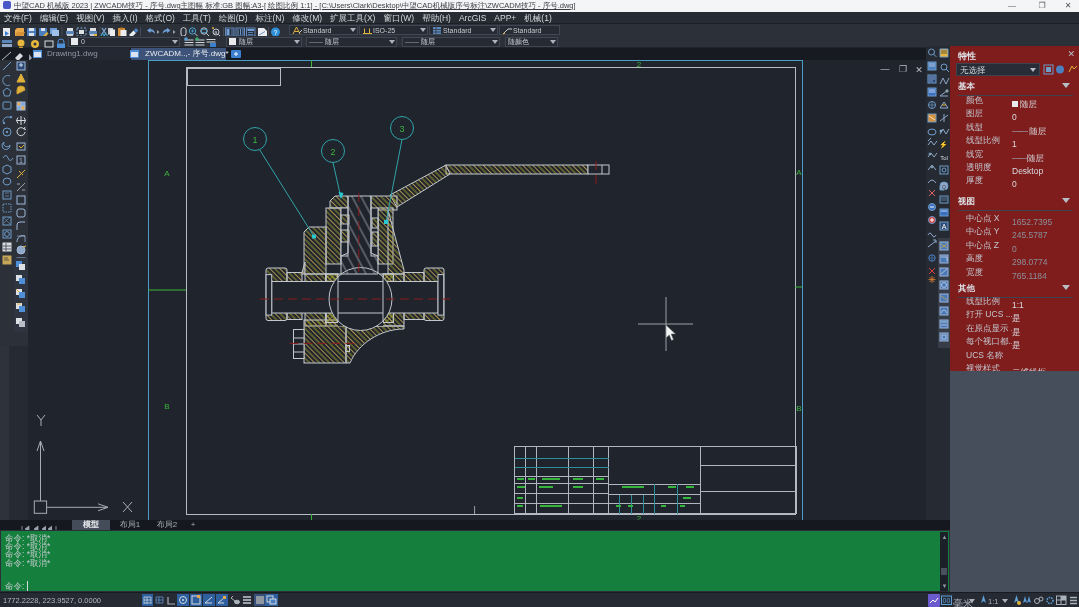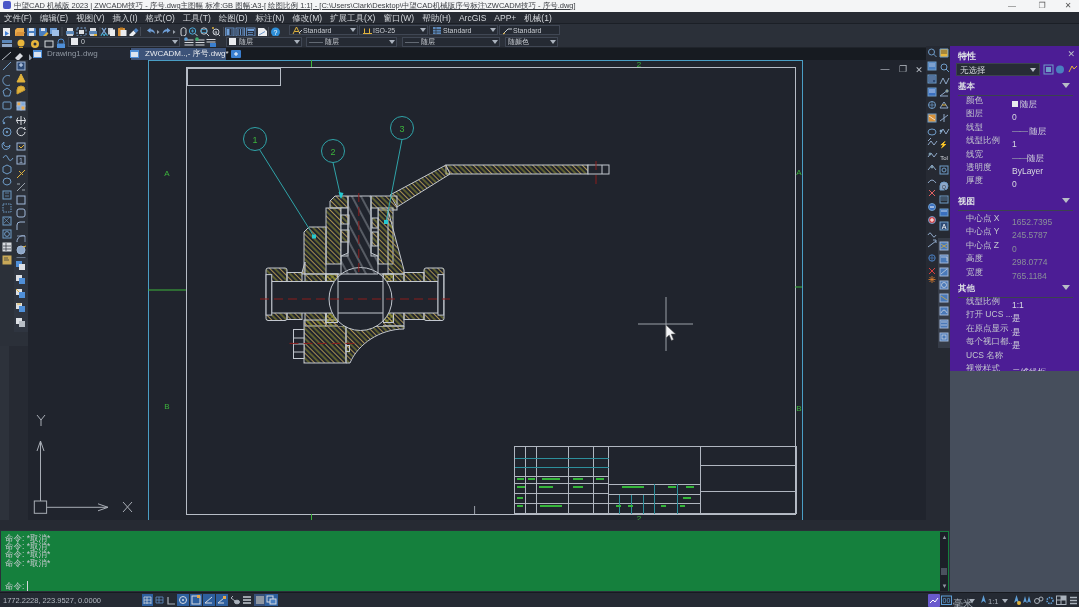--- a/index.html
+++ b/index.html
@@ -20,21 +20,21 @@
 .combo .arr{position:absolute;right:1px;top:2px;width:0;height:0;border-left:3px solid transparent;border-right:3px solid transparent;border-top:4px solid #aab2bd;}
 
 #tabbar{left:0;top:48px;width:926px;height:12px;background:#171b21;}
 .dtab{position:absolute;top:0;height:12px;font-size:8px;line-height:12px;color:#9aa2ac;padding-left:14px;white-space:nowrap;}
 
 #lefttools{left:0;top:60px;width:28px;height:286px;background:#2b3039;}
 
 #canvas{left:28px;top:60px;width:898px;height:460px;background:#20242d;}
 
 #rdock{left:926px;top:46px;width:153px;height:548px;background:#262a33;}
-#props{position:absolute;left:24px;top:0;width:129px;height:548px;background:#4c1d95;}
+#props{position:absolute;left:24px;top:0;width:129px;height:548px;background:#7f1d1d;}
 #propsempty{position:absolute;left:24px;top:325px;width:129px;height:223px;background:#464e5c;}
 
 #laytabs{left:0;top:520px;width:950px;height:10px;background:#15181e;}
 #cmdwin{left:0;top:530px;width:950px;height:62px;background:#15803d;border:1px solid #2a2f38;color:#c6cacf;font-size:8.5px;}
 #statusbar{left:0;top:592px;width:1079px;height:15px;background:#252a33;border-top:1px solid #171a20;}
 .psec{position:absolute;left:8px;width:115px;color:#dbdee3;font-size:8.5px;border-bottom:1px solid #3c434f;padding-bottom:2px;font-weight:bold}
 .sarr{position:absolute;right:3px;top:2px;width:0;height:0;border-left:4px solid transparent;border-right:4px solid transparent;border-top:5px solid #b8bec6}
 .prow{position:absolute;left:16px;width:118px;font-size:8.5px;color:#c2c6cd;white-space:nowrap}
 .pl{display:inline-block;width:46px;overflow:hidden}
 .pv{color:#d8dbe0}
@@ -567,38 +567,47 @@
           <rect x="3" y="3" width="5" height="5" fill="#6f9cc8"></rect>
           <circle cx="17" cy="5.5" r="4" fill="#4a7fc0"></circle>
           <path d="M26,8 l3,-6 l2,3 l3,-3" stroke="#e0b23c" fill="none"></path>
         </svg>
       <div class="psec" style="top:35px">基本<span class="sarr"></span></div>
       <div class="prow" style="top:49px"><span class="pl">颜色</span><span class="pv"><span style="display:inline-block;width:6px;height:6px;background:#e8eaee;margin-right:2px"></span>随层</span></div>
       <div class="prow" style="top:62.4px"><span class="pl">图层</span><span class="pv">0</span></div>
       <div class="prow" style="top:75.8px"><span class="pl">线型</span><span class="pv"><span class="dash">——</span> 随层</span></div>
       <div class="prow" style="top:89.2px"><span class="pl">线型比例</span><span class="pv">1</span></div>
       <div class="prow" style="top:102.6px"><span class="pl">线宽</span><span class="pv"><span class="dash">——</span>随层</span></div>
-      <div class="prow" style="top:116px"><span class="pl">透明度</span><span class="pv">ByLayer</span></div>
+      <div class="prow" style="top:116px"><span class="pl">透明度</span><span class="pv">Desktop</span></div>
       <div class="prow" style="top:129.4px"><span class="pl">厚度</span><span class="pv">0</span></div>
       <div class="psec" style="top:150px">视图<span class="sarr"></span></div>
       <div class="prow" style="top:167px"><span class="pl">中心点 X</span><span class="pv pg">1652.7395</span></div>
       <div class="prow" style="top:180.4px"><span class="pl">中心点 Y</span><span class="pv pg">245.5787</span></div>
       <div class="prow" style="top:193.8px"><span class="pl">中心点 Z</span><span class="pv pg">0</span></div>
       <div class="prow" style="top:207.2px"><span class="pl">高度</span><span class="pv pg">298.0774</span></div>
       <div class="prow" style="top:220.6px"><span class="pl">宽度</span><span class="pv pg">765.1184</span></div>
       <div class="psec" style="top:237px">其他<span class="sarr"></span></div>
       <div class="prow" style="top:250px"><span class="pl">线型比例</span><span class="pv">1:1</span></div>
       <div class="prow" style="top:263.4px"><span class="pl">打开 UCS ...</span><span class="pv">是</span></div>
       <div class="prow" style="top:276.8px"><span class="pl">在原点显示 ...</span><span class="pv">是</span></div>
       <div class="prow" style="top:290.2px"><span class="pl">每个视口都...</span><span class="pv">是</span></div>
       <div class="prow" style="top:303.6px"><span class="pl">UCS 名称</span></div>
       <div class="prow" style="top:317px"><span class="pl">视觉样式</span><span class="pv">二维线框</span></div>
     </div>
     <div id="propsempty"></div>
   </div>
+  <div class="abs" id="laytabs">
+    <svg width="70" height="10">
+        <path d="M22,2 v6 M25,5 l4,-3 v6 z M34,5 l4,-3 v6 z M46,2 l-4,3 l4,3 M52,2 l-4,3 l4,3 M56,2 v6" stroke="#9aa2ac" fill="#9aa2ac" stroke-width="0.8"></path>
+      </svg>
+    <div class="ltab" style="left:72px;width:38px;background:#454c59;color:#e8eaee;font-weight:bold">模型</div>
+    <div class="ltab" style="left:112px;width:36px">布局1</div>
+    <div class="ltab" style="left:149px;width:36px">布局2</div>
+    <div class="ltab" style="left:186px;width:14px">+</div>
+  </div>
   <div class="abs" id="cmdwin">
     <div style="padding:3px 0 0 4px;line-height:8.2px">命令: *取消*<br>命令: *取消*<br>命令: *取消*<br>命令: *取消*</div>
     <div style="position:absolute;left:4px;top:50px">命令: <span style="border-left:1px solid #d5d8dd">&nbsp;</span></div>
     <div style="position:absolute;right:1px;top:1px;width:8px;height:59px;background:#1c2028">
       <div style="position:absolute;top:2px;left:1.5px;color:#8f97a2;font-size:6px">▲</div>
       <div style="position:absolute;bottom:2px;left:1.5px;color:#8f97a2;font-size:6px">▼</div>
       <div style="position:absolute;top:36px;left:1px;width:6px;height:7px;background:#4a515e"></div>
     </div>
   </div>
   <div class="abs" id="statusbar">

